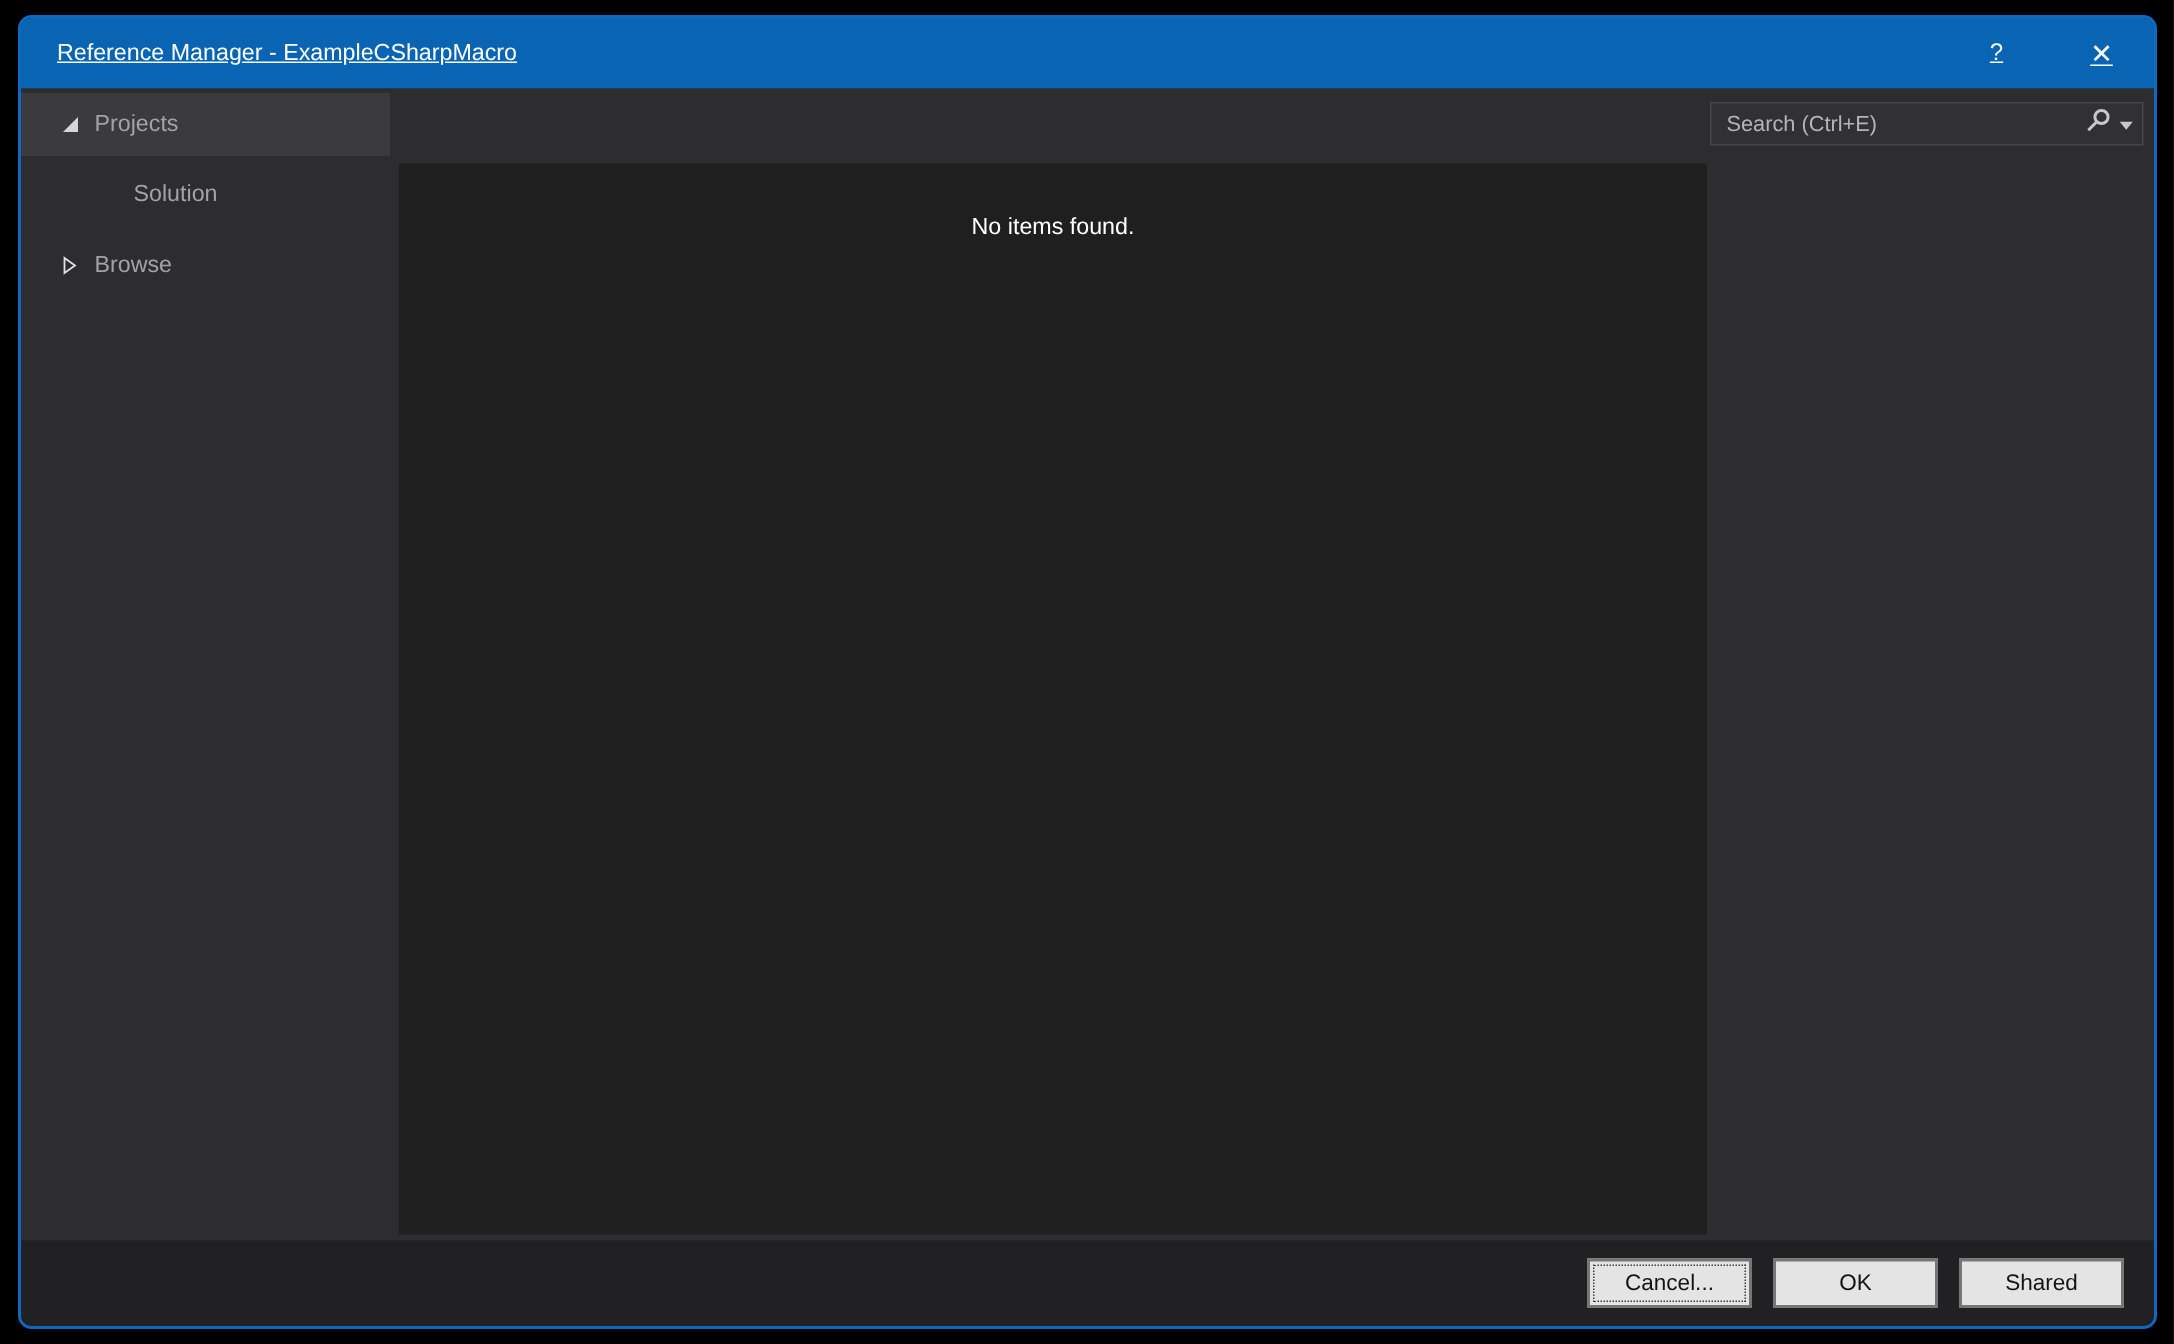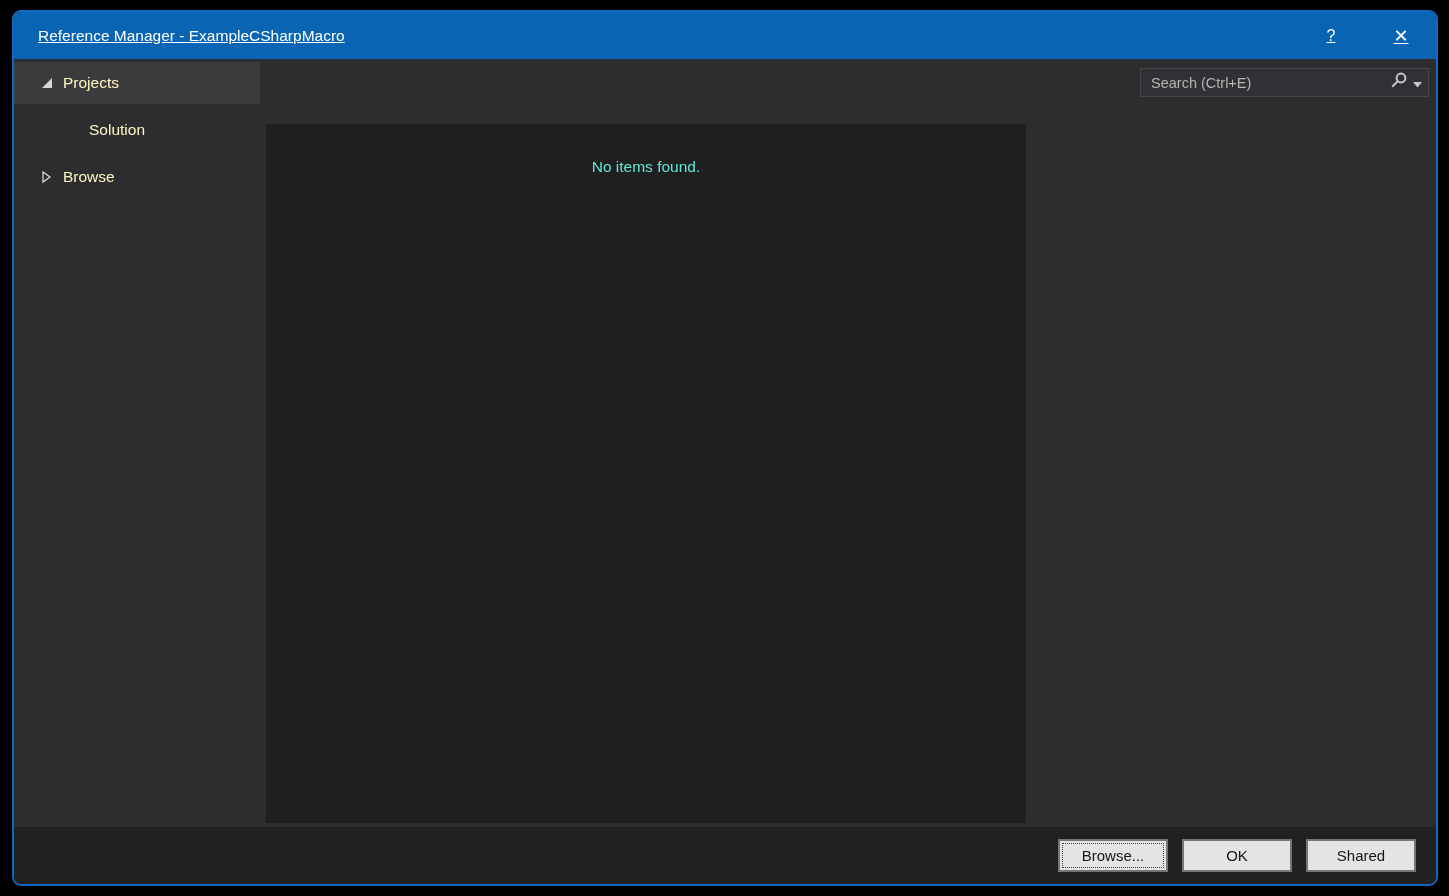--- a/index.html
+++ b/index.html
@@ -41,21 +41,21 @@
   .dialog-body {
     position: absolute; top: 47px; left: 0; right: 0; bottom: 57px;
     background: #2d2d30;
   }
   
   .sidebar { position: absolute; left: 0; top: 3px; width: 246px; }
   .side-item {
     height: 42px; margin-bottom: 5px;
     display: flex; align-items: center;
     padding-left: 27px;
-    color: #fef9c3; font-size: 15.5px;
+    color: #a3a3a3; font-size: 15.5px;
     cursor: default;
   }
   .side-item.selected { background: #3b3b3d; }
   .side-item .arrow {
     width: 22px; display: flex; align-items: center;
     flex: 0 0 22px;
   }
   .side-item.child { padding-left: 75px; }
   
   .search-box {
@@ -67,25 +67,25 @@
   }
   .search-box input {
     flex: 1; background: transparent; border: none; outline: none;
     color: #d0d0d0; font-size: 14.5px;
     font-family: "Liberation Sans", sans-serif;
   }
   .search-box input::placeholder { color: #b5b5b5; opacity: 1; }
   .search-icons { display: flex; align-items: center; gap: 5px; }
   
   .content-panel {
-    position: absolute; left: 252px; top: 50px; width: 760px; bottom: 4px;
+    position: absolute; left: 252px; top: 50px; width: 872px; bottom: 4px;
     background: #1f1f20;
-    color: #5eead4; font-size: 15.5px;
+    color: #ffffff; font-size: 15.5px;
     text-align: center;
-    padding-top: 34px; box-sizing: border-box; margin-top: 15px;
+    padding-top: 34px; box-sizing: border-box;
   }
   
   .footer {
     position: absolute; bottom: 0; left: 0; right: 0; height: 57px;
     background: #212124;
     display: flex; align-items: center; justify-content: flex-end;
     gap: 14px; padding-right: 20px; box-sizing: border-box;
   }
   .btn {
     min-width: 110px; height: 33px; box-sizing: border-box;
@@ -165,18 +165,18 @@
       </div>
     </div>
 
     <div class="content-panel">
       <span>No items found.</span>
     </div>
 
   </div>
 
   <div class="footer">
-    <button class="btn focused">Browse...</button>
+    <button class="btn focused">Cancel...</button>
     <button class="btn">OK</button>
     <button class="btn">Shared</button>
   </div>
 
 </div>
 
 </body></html>

